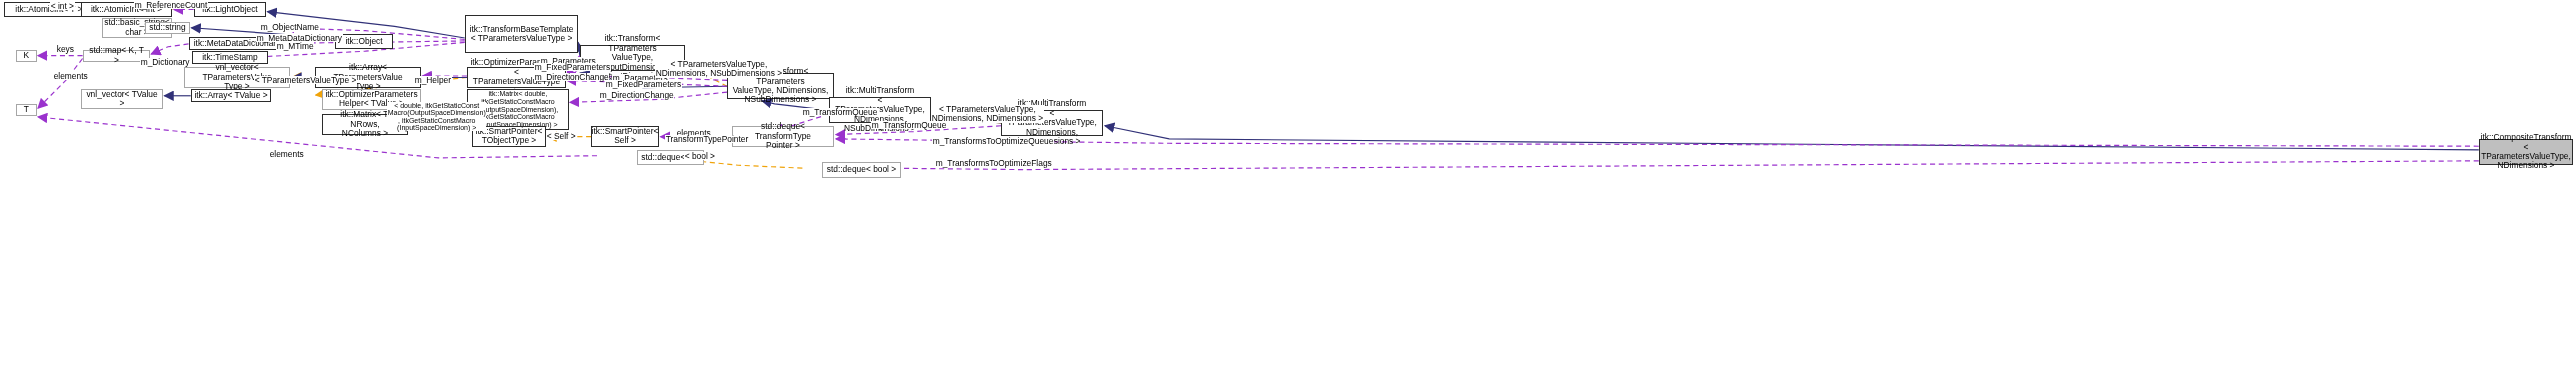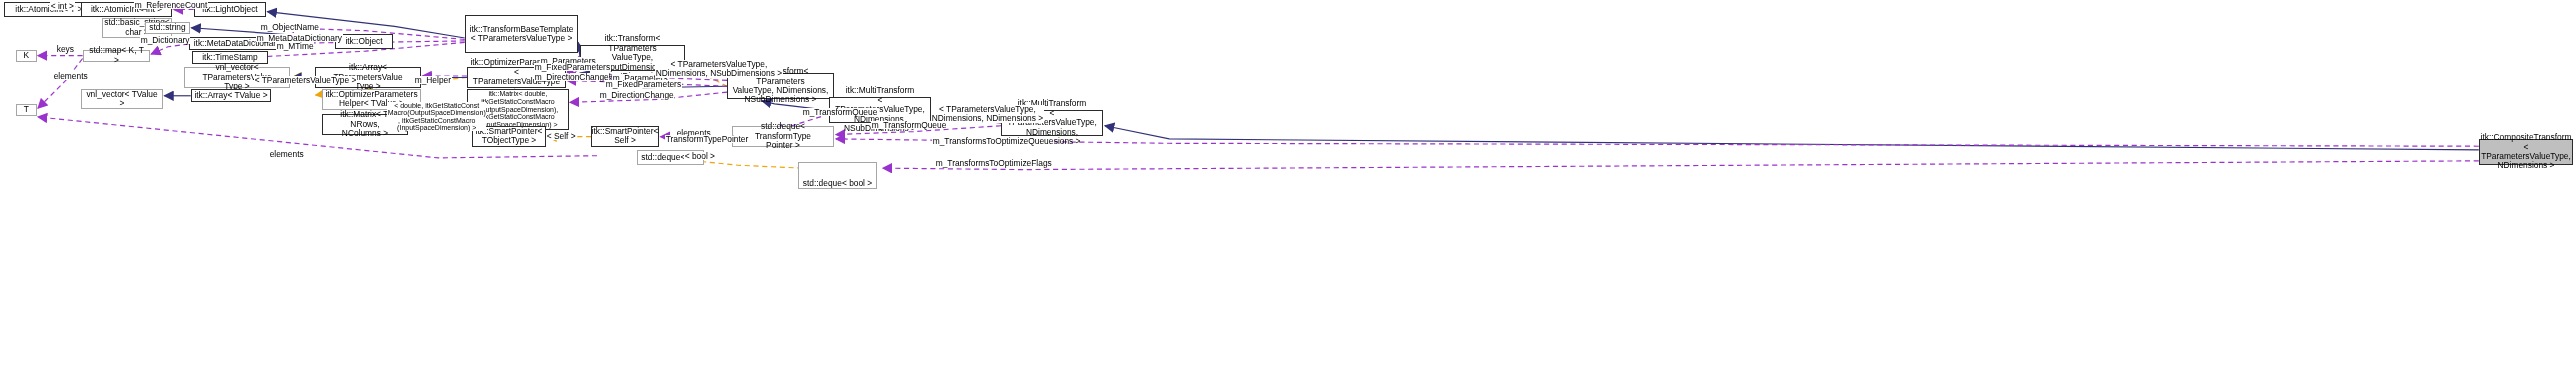--- a/index.html
+++ b/index.html
@@ -131,29 +131,29 @@
   <div class="node n-class" style="left:472px;top:126px;width:74px;height:20.5px;"><span>itk::SmartPointer&lt;
 TObjectType &gt;</span></div>
   <div class="node n-class" style="left:591px;top:126px;width:68px;height:20.5px;justify-content:center;"><span>itk::SmartPointer&lt;
 Self &gt;</span></div>
   <div class="node n-plain" style="left:732px;top:126px;width:102px;height:20.5px;"><span>std::deque&lt; TransformType
 Pointer &gt;</span></div>
   <div class="node n-focus" style="left:2479px;top:139px;width:94px;height:26px;"><span>itk::CompositeTransform
 &lt; TParametersValueType,
 NDimensions &gt;</span></div>
   <div class="node n-plain" style="left:597px;top:150px;width:67px;height:15px;margin-left:40px;"><span>std::deque&lt; T &gt;</span></div>
-  <div class="node n-plain" style="left:798px;top:162px;width:79px;height:27px;align-items:flex-end;"><span>std::deque&lt; bool &gt;</span></div>
+  <div class="node n-plain" style="left:822px;top:162px;width:79px;height:16px;"><span>std::deque&lt; bool &gt;</span></div>
 
   <div class="edge-label" style="left:50px;top:1.5px;">&lt; int &gt;</div>
   <div class="edge-label" style="left:134px;top:0.7px;">m_ReferenceCount</div>
   <div class="edge-label" style="left:260px;top:23.4px;">m_ObjectName</div>
   <div class="edge-label" style="left:256px;top:34px;">m_MetaDataDictionary</div>
   <div class="edge-label" style="left:276px;top:42px;">m_MTime</div>
   <div class="edge-label" style="left:56px;top:45px;">keys</div>
-  <div class="edge-label" style="left:140px;top:36px;">m_Dictionary</div>
+  <div class="edge-label" style="left:140px;top:58px;">m_Dictionary</div>
   <div class="edge-label" style="left:53px;top:72px;">elements</div>
   <div class="edge-label" style="left:254px;top:76px;">&lt; TParametersValueType &gt;</div>
   <div class="edge-label" style="left:414px;top:76px;">m_Helper</div>
   <div class="edge-label" style="left:540px;top:57px;">m_Parameters</div>
   <div class="edge-label" style="left:534px;top:63px;">m_FixedParameters</div>
   <div class="edge-label" style="left:534px;top:73px;">m_DirectionChange</div>
   <div class="edge-label" style="left:612px;top:74px;">m_Parameters</div>
   <div class="edge-label" style="left:605px;top:80px;">m_FixedParameters</div>
   <div class="edge-label" style="left:599px;top:91px;">m_DirectionChange</div>
   <div class="tmpl-label" style="left:655px;top:60px;white-space:pre-line;">&lt; TParametersValueType,

